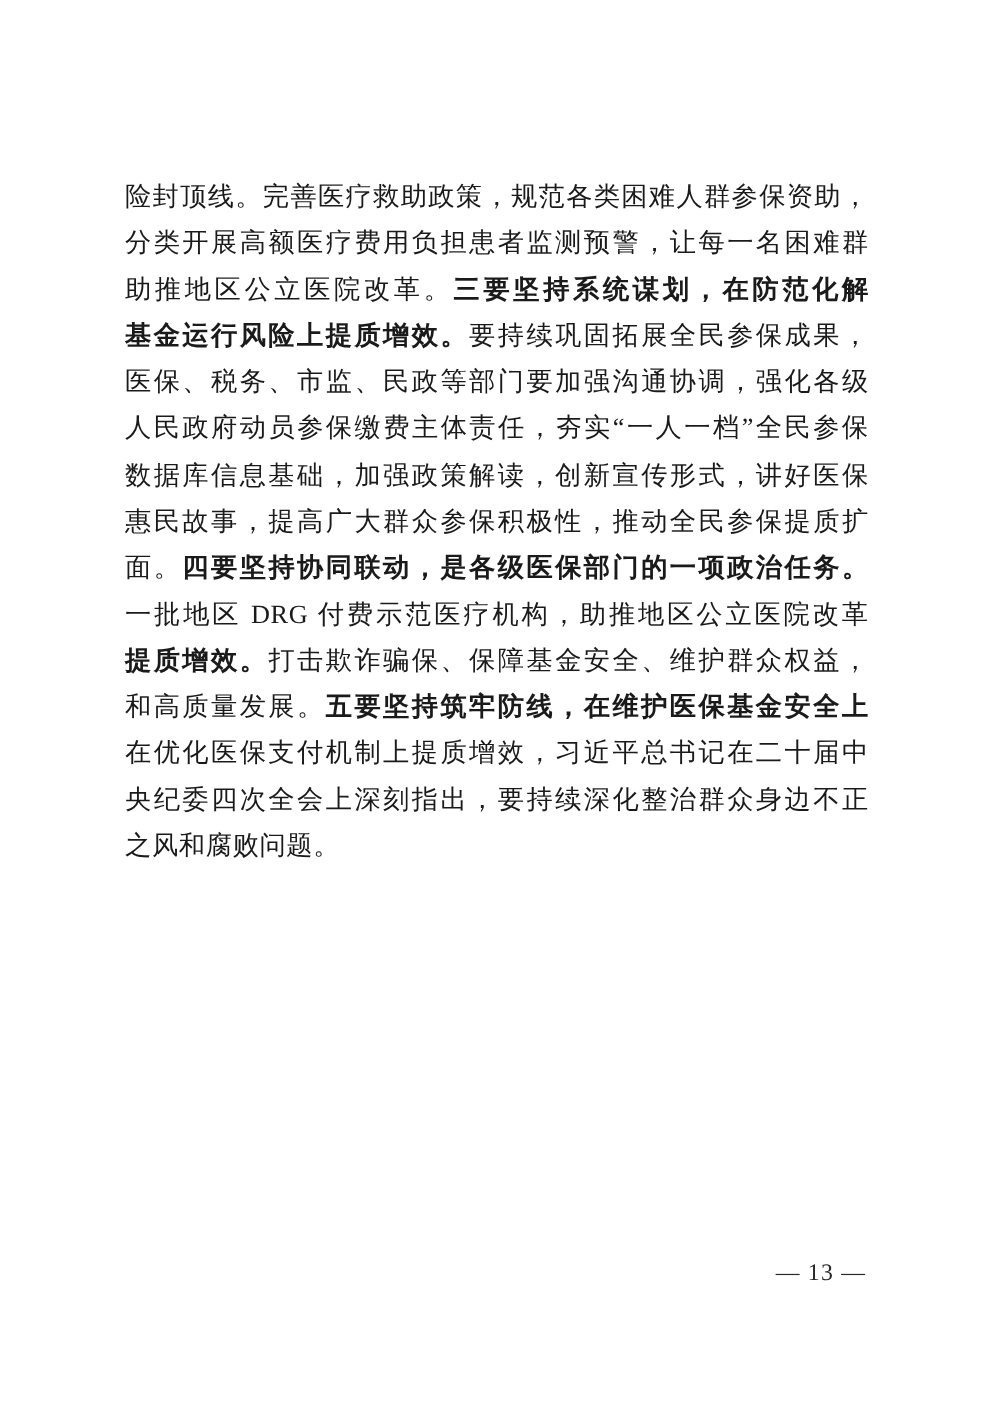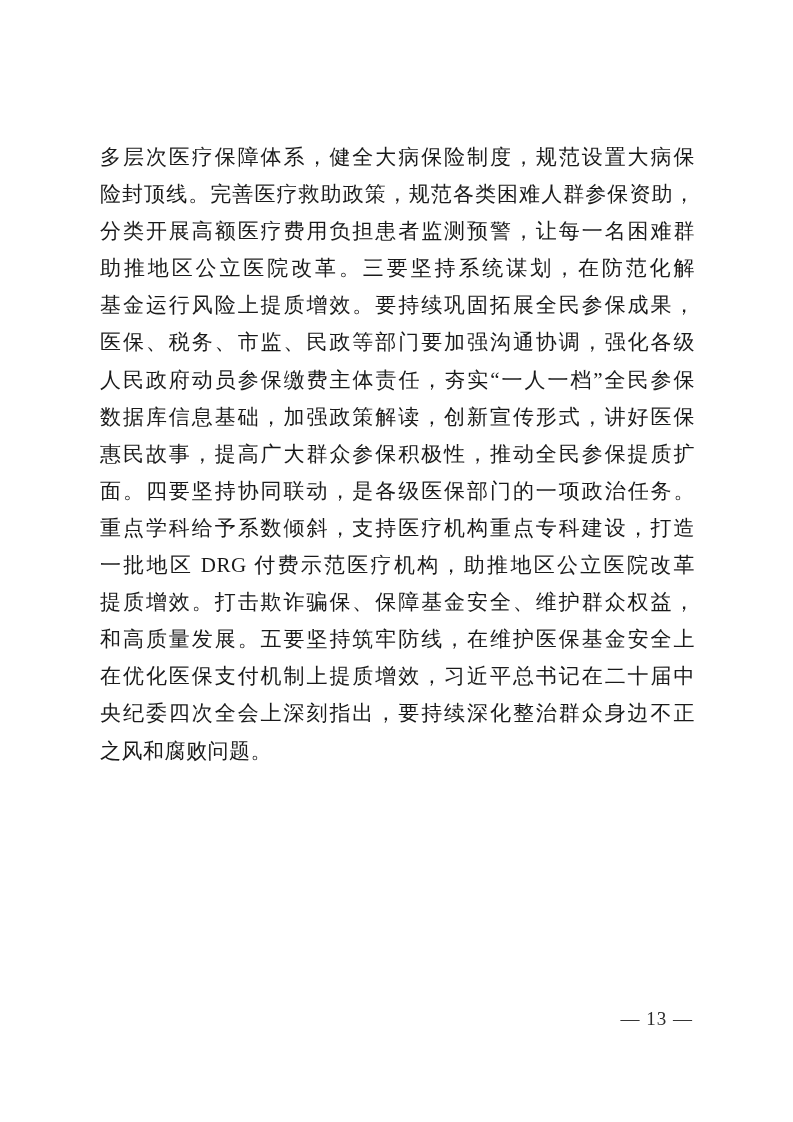--- a/index.html
+++ b/index.html
@@ -32,49 +32,47 @@
     white-space: normal;
     letter-spacing: 0.5px;
   }
   .text-line.last {
     text-align-last: left;
   }
   .seg {
     font-weight: normal;
   }
   .seg.bold {
-    font-weight: normal;
+    font-weight: bold;
     margin-top: 36px;
   }
   .footer {
     position: absolute;
     top: 1007px;
     right: 100px;
     font-size: 19px;
     line-height: 24px;
     color: #2a2a2a;
     letter-spacing: 1px;
   }
 </style>
 </head>
 <body>
 
 <div class="page">
   <div class="text-block">
-      <div class="text-line"><span class="seg">多层次医疗保障体系，健全大病保险制度，规范设置大病保</span></div>
       <div class="text-line"><span class="seg">险封顶线。完善医疗救助政策，规范各类困难人群参保资助，</span></div>
       <div class="text-line"><span class="seg">分类开展高额医疗费用负担患者监测预警，让每一名困难群</span></div>
       <div class="text-line"><span class="seg">助推地区公立医院改革。</span><span class="seg bold">三要坚持系统谋划，在防范化解</span></div>
       <div class="text-line"><span class="seg bold">基金运行风险上提质增效。</span><span class="seg">要持续巩固拓展全民参保成果，</span></div>
       <div class="text-line"><span class="seg">医保、税务、市监、民政等部门要加强沟通协调，强化各级</span></div>
       <div class="text-line"><span class="seg">人民政府动员参保缴费主体责任，夯实“一人一档”全民参保</span></div>
       <div class="text-line"><span class="seg">数据库信息基础，加强政策解读，创新宣传形式，讲好医保</span></div>
       <div class="text-line"><span class="seg">惠民故事，提高广大群众参保积极性，推动全民参保提质扩</span></div>
       <div class="text-line"><span class="seg">面。</span><span class="seg bold">四要坚持协同联动，是各级医保部门的一项政治任务。</span></div>
-      <div class="text-line"><span class="seg">重点学科给予系数倾斜，支持医疗机构重点专科建设，打造</span></div>
       <div class="text-line"><span class="seg">一批地区 DRG 付费示范医疗机构，助推地区公立医院改革</span></div>
       <div class="text-line"><span class="seg bold">提质增效。</span><span class="seg">打击欺诈骗保、保障基金安全、维护群众权益，</span></div>
       <div class="text-line"><span class="seg">和高质量发展。</span><span class="seg bold">五要坚持筑牢防线，在维护医保基金安全上</span></div>
       <div class="text-line"><span class="seg">在优化医保支付机制上提质增效，习近平总书记在二十届中</span></div>
       <div class="text-line"><span class="seg">央纪委四次全会上深刻指出，要持续深化整治群众身边不正</span></div>
       <div class="text-line last"><span class="seg">之风和腐败问题。</span></div>
     </div>
   <div class="footer">
     <span>— 13 —</span>
   </div>

